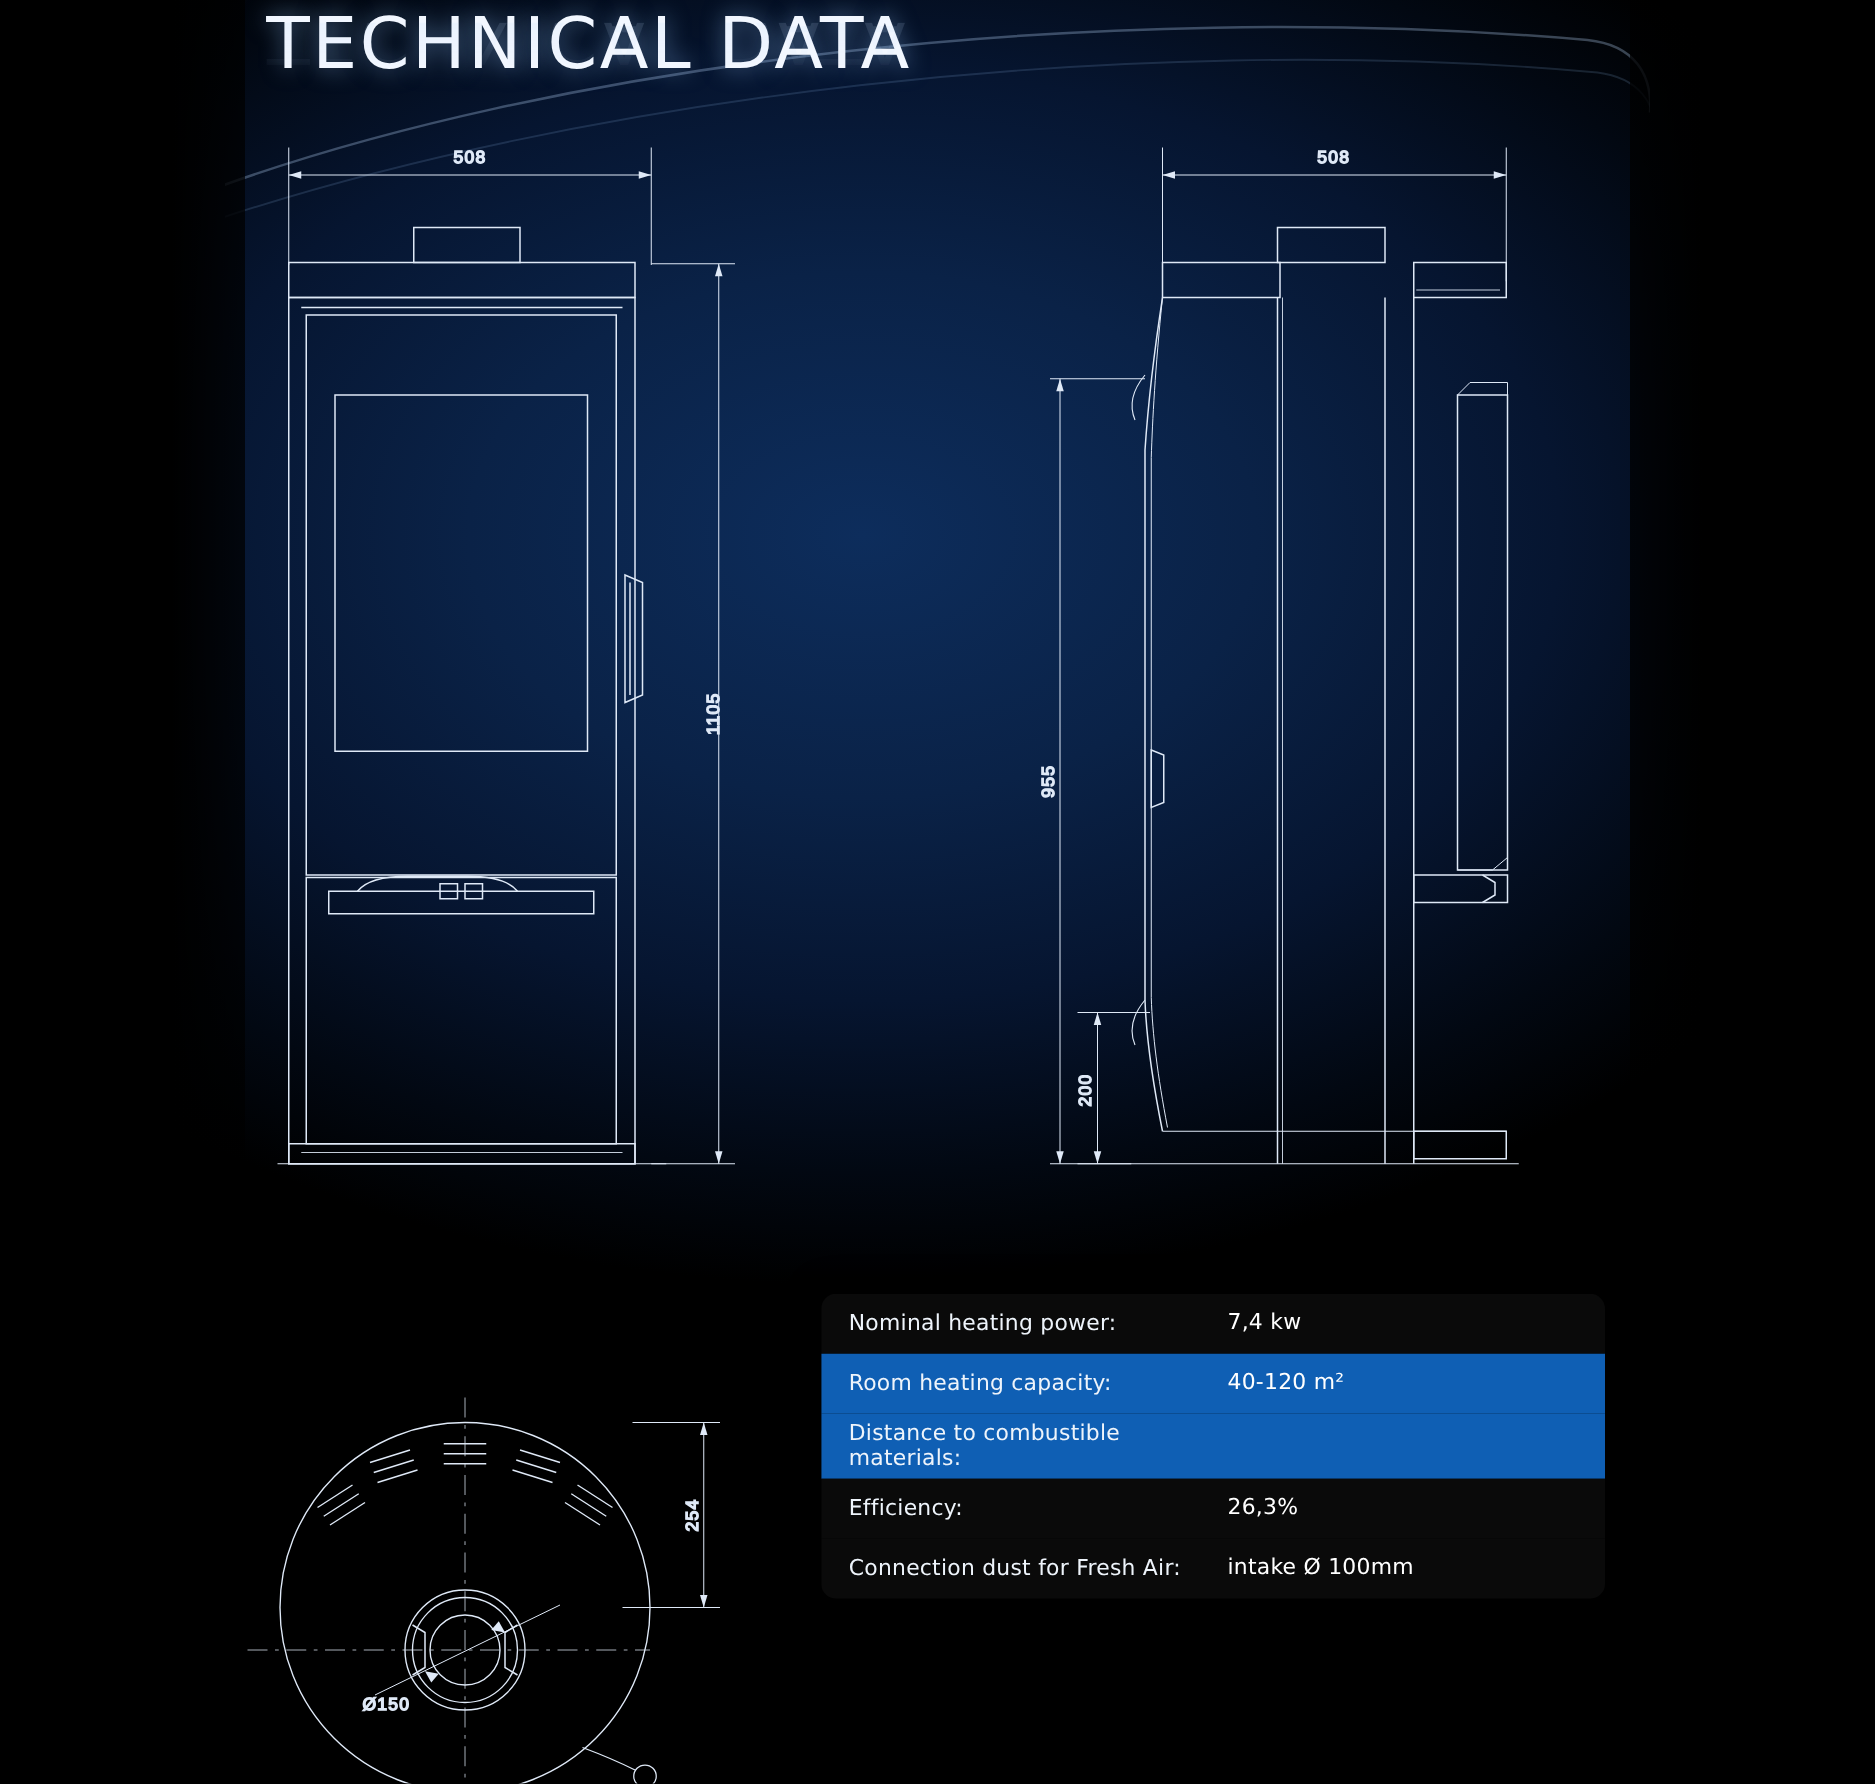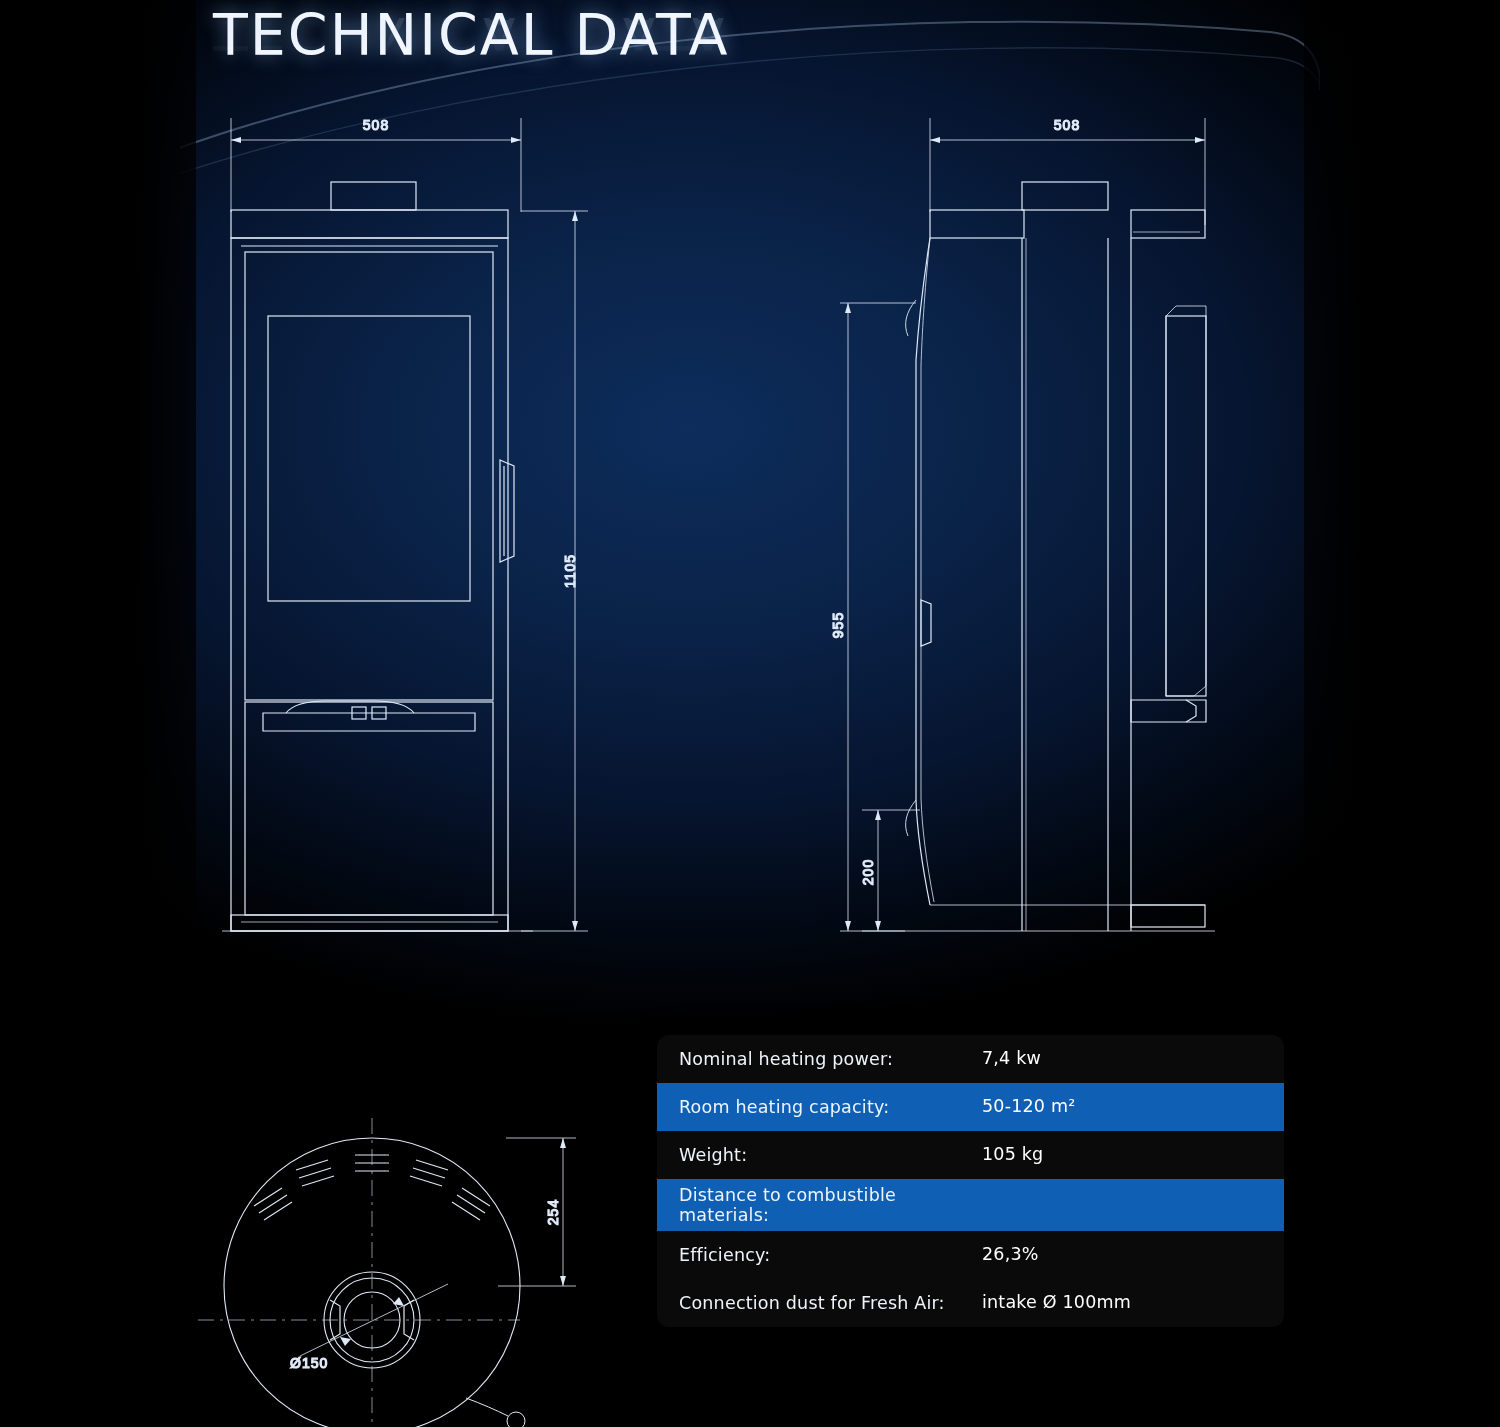--- a/index.html
+++ b/index.html
@@ -287,25 +287,21 @@
     </g>
   </svg>
 
   <div class="spec-table">
     <div class="spec-row dark">
       <div class="spec-label">Nominal heating power:</div>
       <div class="spec-value">7,4 kw</div>
     </div>
     <div class="spec-row blue">
       <div class="spec-label">Room heating capacity:</div>
-      <div class="spec-value">50-120 m²</div>
-    </div>
-    <div class="spec-row dark">
-      <div class="spec-label">Weight:</div>
-      <div class="spec-value">105 kg</div>
+      <div class="spec-value">40-120 m²</div>
     </div>
     <div class="spec-row blue">
       <div class="spec-label">Distance to combustible materials:</div>
     </div>
     <div class="spec-row dark">
       <div class="spec-label">Efficiency:</div>
       <div class="spec-value">26,3%</div>
     </div>
     <div class="spec-row dark">
       <div class="spec-label">Connection dust for Fresh Air:</div>

